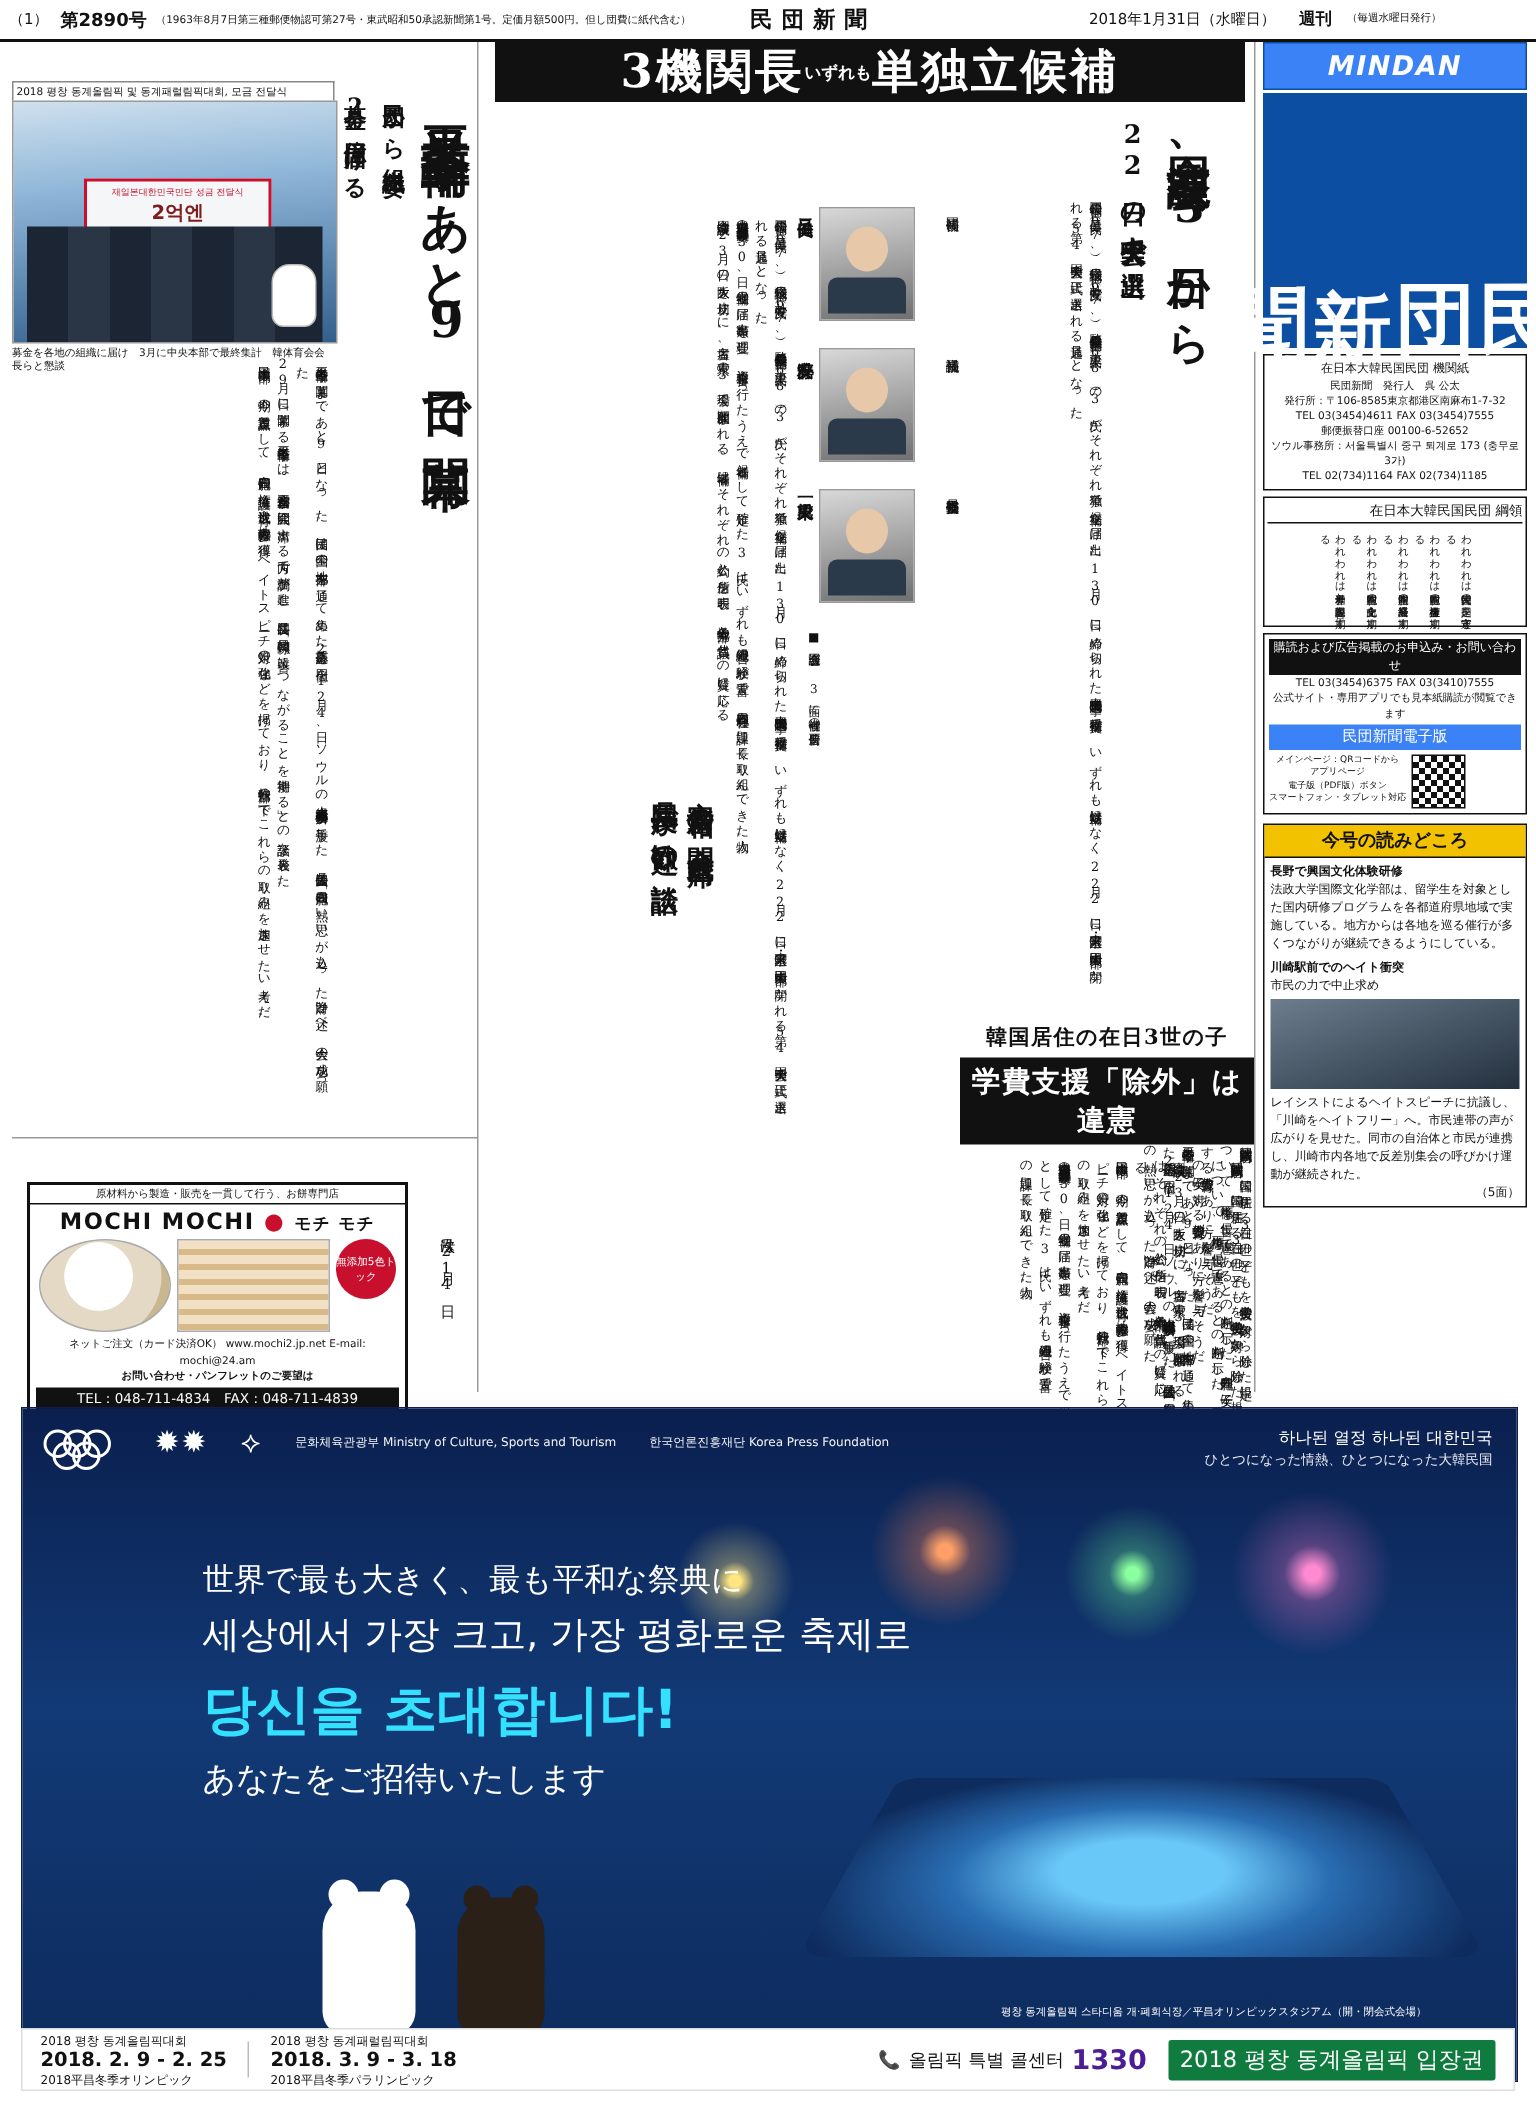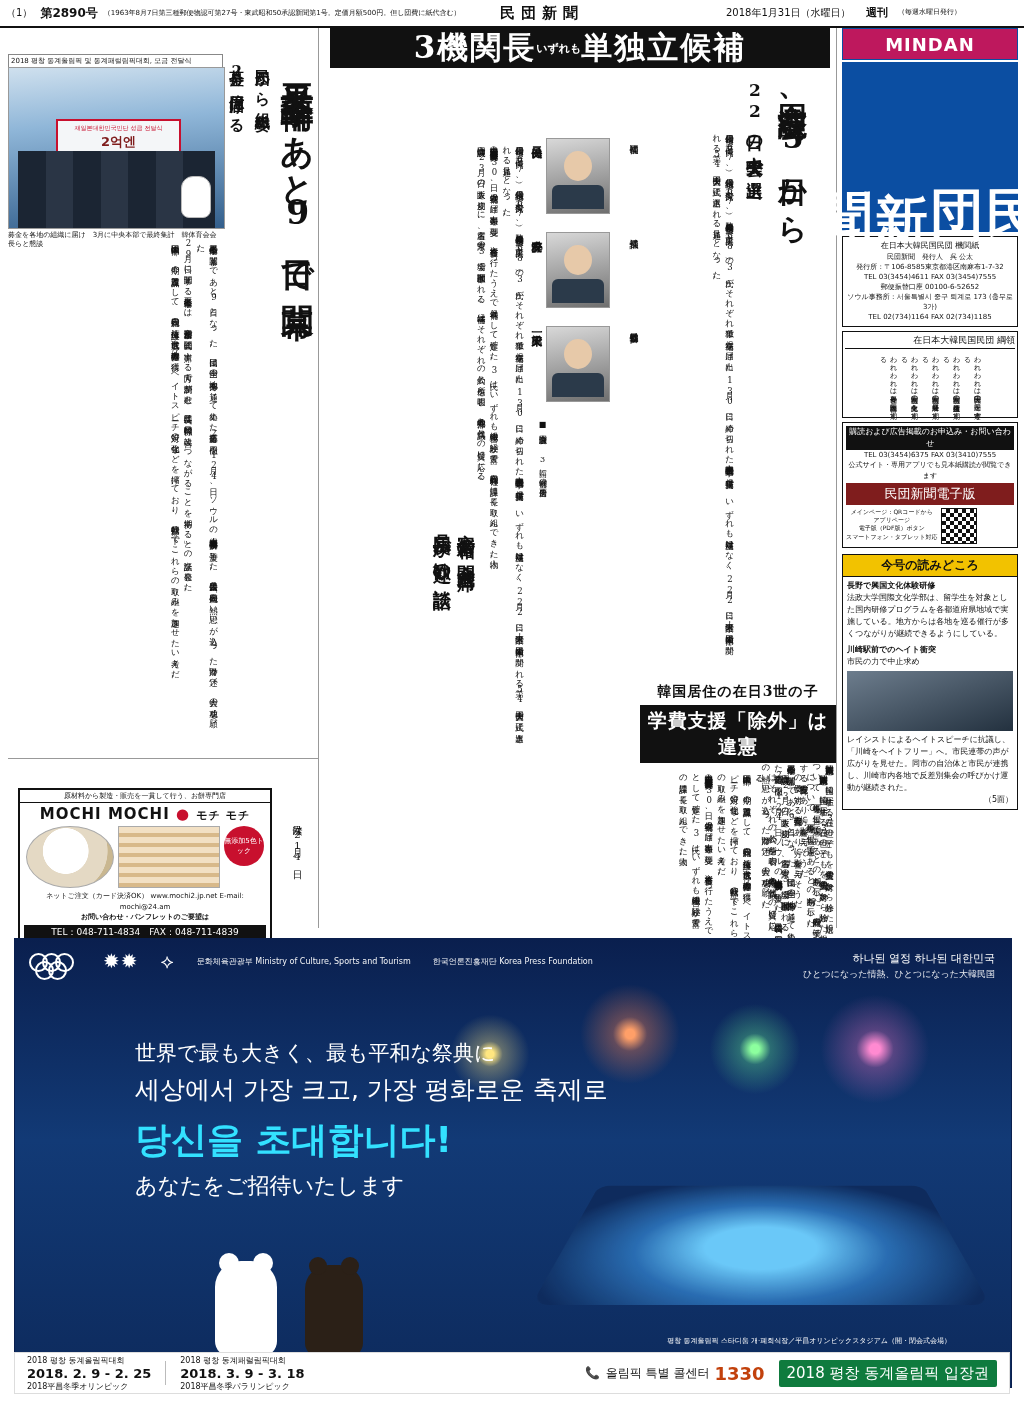--- a/index.html
+++ b/index.html
@@ -27,23 +27,23 @@
   .topbar .date{position:absolute;left:726px;top:6px;font-size:10px;}
   .topbar .weekly{position:absolute;left:866px;top:5px;font-size:11px;font-weight:bold;}
   .topbar .weeklysub{position:absolute;left:898px;top:7px;font-size:7px;}
 
   
   .content{position:absolute;left:0;top:28px;width:1024px;height:905px;}
 
   
   .rightcol{position:absolute;left:842px;top:0;width:176px;}
   .mindan-logo{
-    height:30px;background:#be185d;color:#fff;
+    height:30px;background:#3b82f6;color:#fff;
     display:flex;align-items:center;justify-content:center;
-    font-size:18px;font-weight:bold;letter-spacing:1px;
+    font-size:18px;font-style:italic;font-weight:bold;letter-spacing:1px;
     border:1px solid #0b4ea2;
   }
   .nameplate{
     height:170px;background:#0b4ea2;color:#fff;margin-top:2px;
     display:flex;flex-direction:row-reverse;align-items:center;justify-content:center;
     gap:2px;
   }
   .nameplate span{
     font-size:54px;font-weight:bold;line-height:1;
     writing-mode:vertical-rl;
@@ -59,21 +59,21 @@
     font-size:7px;
   }
   .kouryou .hd{text-align:right;font-size:9px;border-bottom:1px solid #111;padding-bottom:1px;margin-bottom:2px;}
   .kouryou .rows{display:flex;flex-direction:row-reverse;justify-content:center;gap:1px;height:64px;}
   .kouryou .rows i{writing-mode:vertical-rl;font-style:normal;font-size:7px;letter-spacing:0px;}
   .ad-sub{
     border:1px solid #111;margin-top:4px;padding:3px;
     font-size:7px;line-height:1.5;text-align:center;
   }
   .ad-sub .em{background:#111;color:#fff;display:inline-block;padding:0 3px;font-size:8px;}
-  .denshi{background:#7f1d1d;color:#fff;font-size:13px;text-align:center;padding:1px 0;margin-top:2px;font-family:Liberation Serif, serif;}
+  .denshi{background:#3b82f6;color:#fff;font-size:10px;text-align:center;padding:1px 0;margin-top:2px;font-family:Liberation Serif, serif;}
   .qr-row{display:flex;gap:3px;margin-top:3px;align-items:flex-start;}
   .qr{width:34px;height:34px;background:
     repeating-conic-gradient(#111 0 25%, #fff 0 50%) 0 0/8px 8px;
     border:1px solid #111;}
   .qr-note{font-size:6px;line-height:1.4;}
   .yomi{border:1px solid #111;margin-top:6px;}
   .yomi .hd{background:#f2c200;text-align:center;font-size:12px;font-weight:bold;padding:2px 0;border-bottom:1px solid #111;}
   .yomi .body{padding:3px 4px;font-size:8px;line-height:1.5;}
   .yomi .ph{width:100%;height:60px;margin:3px 0;background:linear-gradient(160deg,#6d7d8d,#23313f);}
   .yomi .pnum{text-align:right;font-size:8px;}
@@ -170,21 +170,21 @@
   .mascotA .ear{position:absolute;top:-8px;width:20px;height:20px;background:#fff;border-radius:50%;}
   .mascotB{position:absolute;left:290px;bottom:30px;width:58px;height:92px;background:#2b2017;border-radius:24px 24px 14px 14px;}
   .mascotB .ear{position:absolute;top:-8px;width:18px;height:18px;background:#2b2017;border-radius:50%;}
 
   .olfoot{position:absolute;left:14px;top:1352px;width:996px;height:42px;background:#fff;border:1px solid #ddd;
     display:flex;align-items:center;gap:14px;font-size:13px;color:#111;padding:0 12px;box-sizing:border-box;}
   .olfoot .sm{font-size:8px;display:block;}
   .olfoot .sep{width:1px;height:24px;background:#bbb;}
   .olfoot .spacer{flex:1;}
   .olfoot .call{display:flex;align-items:center;gap:5px;font-size:12px;}
-  .olfoot .num{color:#c2410c;font-size:18px;font-weight:bold;}
+  .olfoot .num{color:#4c1d95;font-size:18px;font-weight:bold;}
   .olfoot .ticket{background:#0f7b3e;color:#fff;font-size:15px;padding:4px 8px;border-radius:2px;}
   .bold{font-weight:bold;}
   .rule{position:absolute;background:#999;}
 </style>
 </head>
 <body>
 
 <div class="page">
 
   <div class="topbar">

